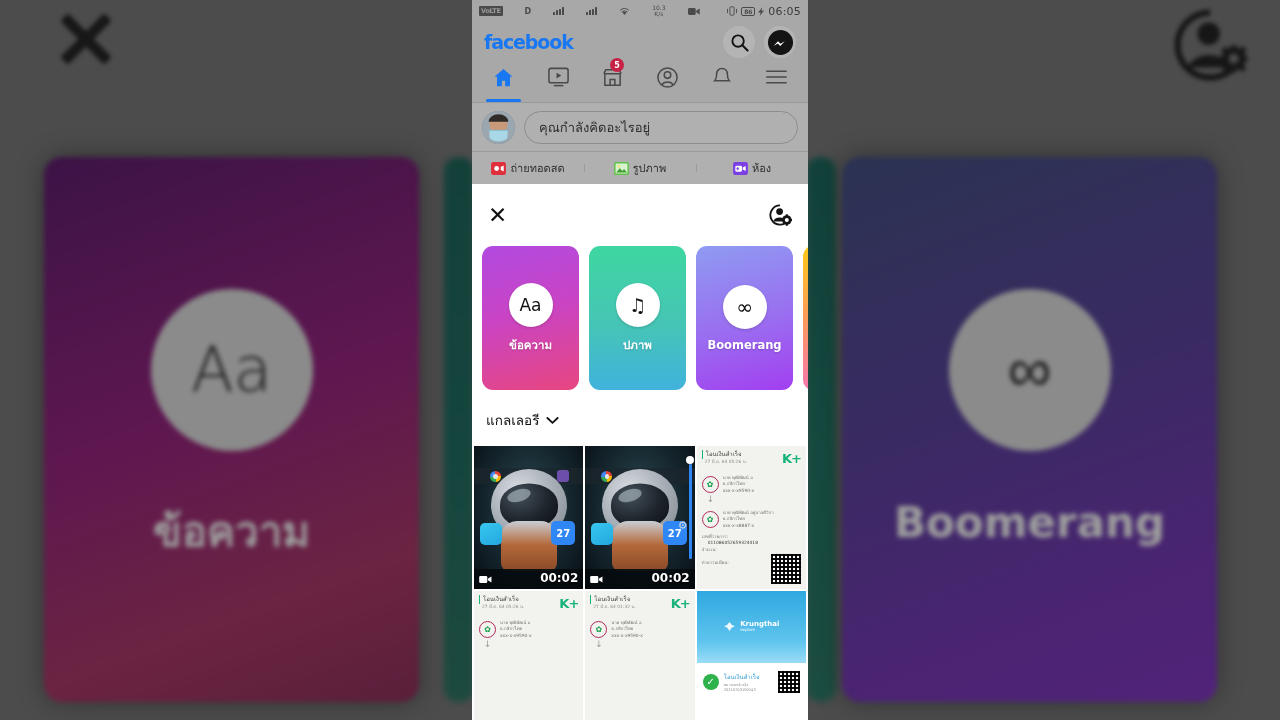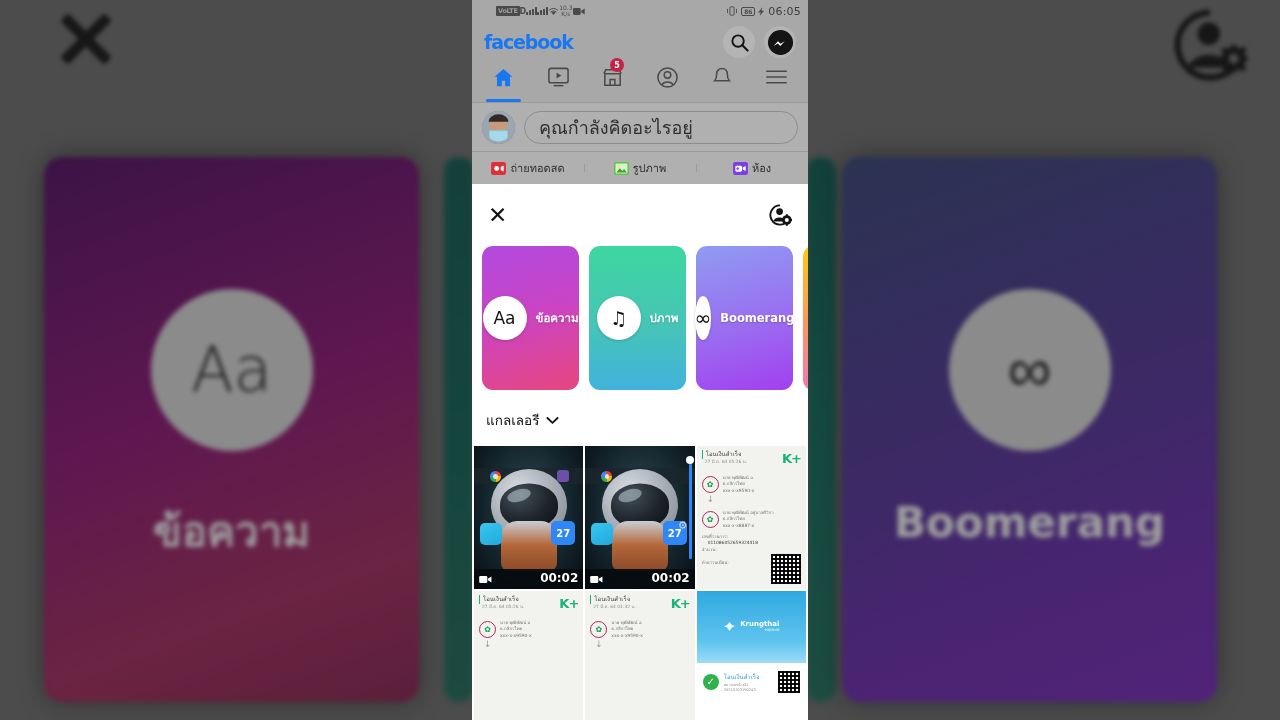--- a/index.html
+++ b/index.html
@@ -57,21 +57,21 @@
   #phone{
     position:absolute;left:472px;top:0;width:336px;height:720px;
     background:#ffffff;overflow:hidden;
   }
 
   
   #status-bar{
     height:22px;background:#a8a8a8;display:flex;align-items:center;
     padding:0 7px;color:#4a4a4a;font-size:9px;position:relative;
   }
-  .sb-left{display:flex;align-items:center;gap:0;margin-left:17px;}
+  .sb-left{display:flex;align-items:center;gap:22px;}
   .sb-right{display:flex;align-items:center;gap:3px;margin-left:auto;}
   .sb-vol{
     font-size:6.5px;font-weight:bold;color:#9a9a9a;background:#4a4a4a;
     padding:1px 2px;border-radius:1px;letter-spacing:-.3px;
   }
   .sb-rate{font-size:6px;line-height:1.05;text-align:center;color:#4a4a4a;}
   .sb-time{font-size:11px;color:#3c3c3c;letter-spacing:.2px;}
   .sb-batt{
     border:1px solid #4a4a4a;border-radius:2px;font-size:6px;padding:0 2px;
     color:#4a4a4a;font-weight:bold;letter-spacing:-.2px;
@@ -116,21 +116,21 @@
   }
 
   
   #composer{background:#b0b0b0;padding:8px 10px 7px;display:flex;align-items:center;gap:9px;}
   #composer-avatar{
     width:33px;height:33px;border-radius:50%;overflow:hidden;flex:none;
     background:#6f7b86;position:relative;
   }
   #composer-input{
     flex:1;height:31px;border:1px solid #8d8d8d;border-radius:17px;
-    display:flex;align-items:center;padding:0 14px;color:#2e2e2e;font-size:18px;
+    display:flex;align-items:center;padding:0 14px;color:#2e2e2e;font-size:13px;
     background:transparent;
   }
   #composer-actions{
     background:#b0b0b0;display:flex;align-items:center;height:32px;
     border-top:1px solid #9b9b9b;
   }
   .ca-item{
     flex:1;display:flex;align-items:center;justify-content:center;gap:4px;
     font-size:11px;color:#303030;position:relative;
   }
@@ -145,21 +145,21 @@
     position:absolute;left:0;right:0;text-align:center;font-size:17px;
     font-weight:bold;color:#101010;pointer-events:none;
   }
   #sheet-close{font-size:23px;color:#111;line-height:1;font-weight:500;}
   #sheet-privacy{margin-left:auto;width:24px;height:24px;}
 
   
   #story-cards{display:flex;gap:10px;padding:0 10px;height:144px;overflow:hidden;}
   .story-card{
     width:97px;flex:none;border-radius:11px;position:relative;
-    display:flex;align-items:center;justify-content:center;gap:9px;
+    display:flex;flex-direction:column;align-items:center;justify-content:center;gap:9px;
   }
   .story-card .sc-circle{
     width:44px;height:44px;border-radius:50%;background:#fff;
     display:flex;align-items:center;justify-content:center;
     box-shadow:0 1px 3px rgba(0,0,0,.18);
   }
   .story-card .sc-label{
     font-size:11.5px;font-weight:bold;color:#fff;text-shadow:0 1px 2px rgba(0,0,0,.2);
   }
   #card-text{background:linear-gradient(165deg,#b14ae0 0%,#c944c5 45%,#e7467f 100%);}
@@ -238,21 +238,21 @@
   .receipt .r-qr{position:absolute;right:5px;bottom:5px;width:30px;height:30px;
     background:
       repeating-linear-gradient(90deg,#111 0 2px,#fff 2px 4px),
       repeating-linear-gradient(0deg,#111 0 2px,#fff 2px 4px);
     background-blend-mode:multiply;}
 
   
   .kt{position:absolute;inset:0;background:#fff;}
   .kt .kt-top{height:50%;background:linear-gradient(180deg,#2fa8e0,#5fc4ee 70%,#9bdcf6);
     display:flex;align-items:center;justify-content:center;gap:4px;}
-  .kt .kt-brand{color:#fff;font-size:7px;font-weight:bold;line-height:1.1;text-align:right;}
+  .kt .kt-brand{color:#fff;font-size:7px;font-weight:bold;line-height:1.1;}
   .kt .kt-brand small{display:block;font-size:4px;font-weight:normal;opacity:.9;}
   .kt .kt-body{display:flex;align-items:center;gap:5px;padding:8px 6px;}
   .kt .kt-check{width:16px;height:16px;border-radius:50%;background:#2fb24c;color:#fff;
     font-size:10px;display:flex;align-items:center;justify-content:center;flex:none;}
   .kt .kt-txt{font-size:6px;color:#2d9bd0;}
   .kt .kt-txt small{display:block;font-size:3.6px;color:#8a8a8a;}
   .kt .kt-qr{margin-left:auto;width:22px;height:22px;
     background:repeating-linear-gradient(90deg,#111 0 2px,#fff 2px 4px),
                repeating-linear-gradient(0deg,#111 0 2px,#fff 2px 4px);
     background-blend-mode:multiply;flex:none;}

